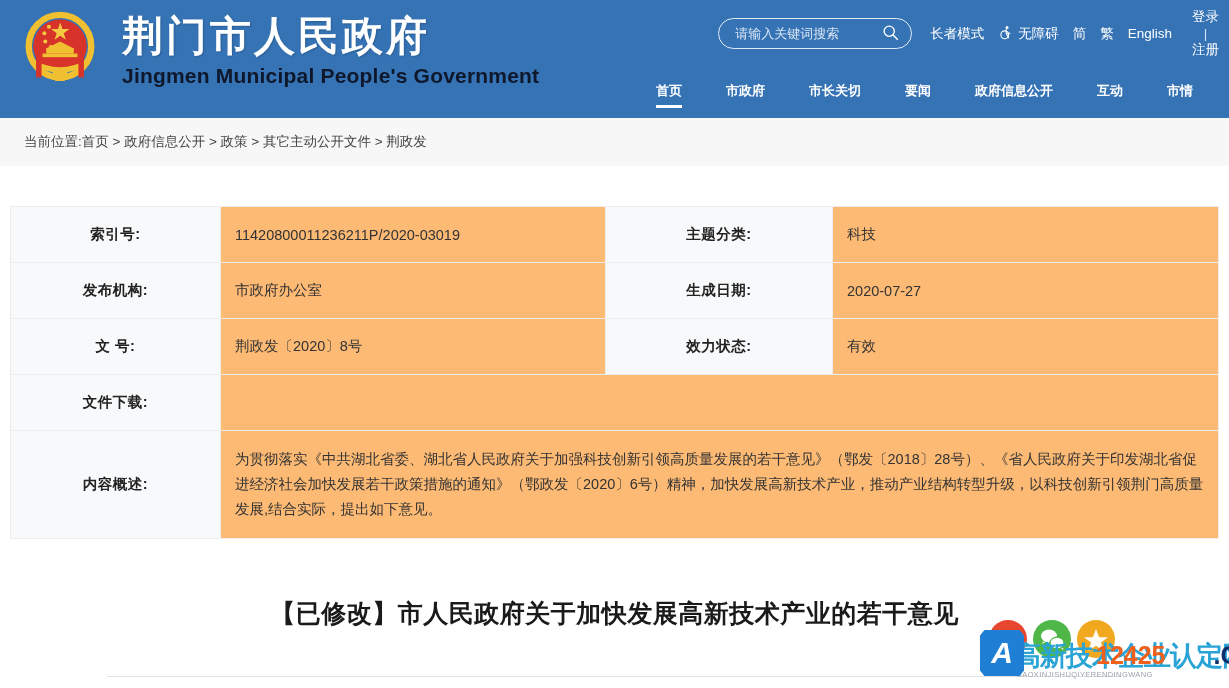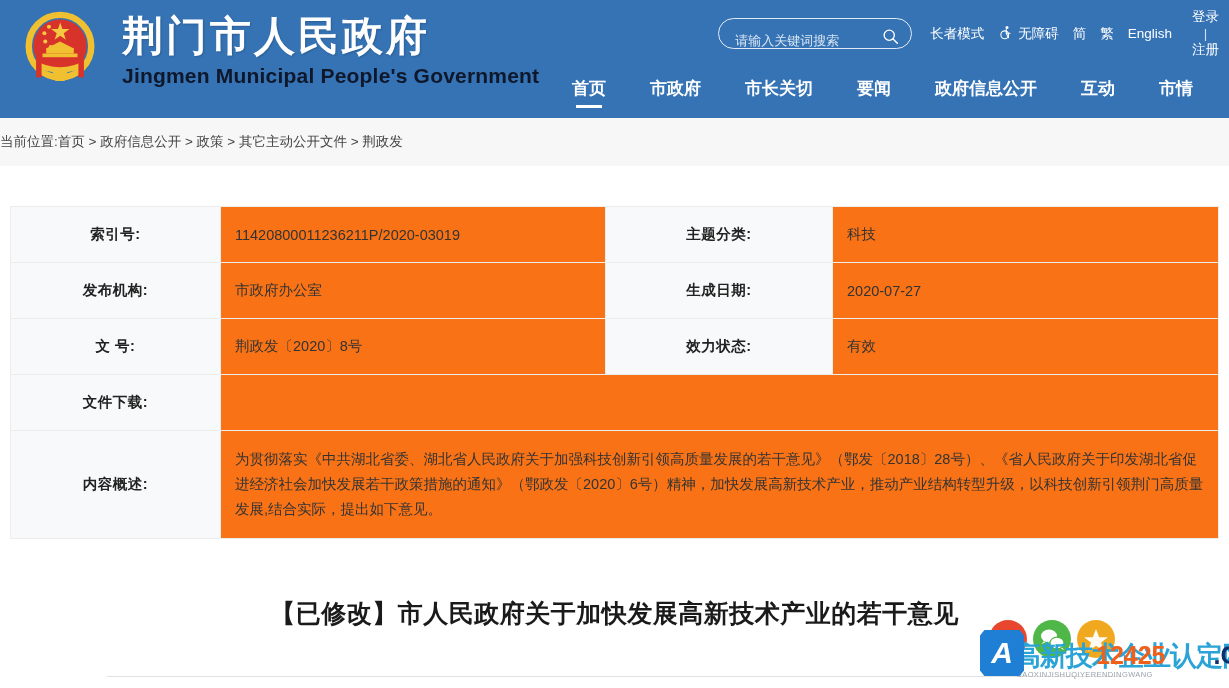--- a/index.html
+++ b/index.html
@@ -33,21 +33,21 @@
     letter-spacing: .2px; margin-top: 5px;
   }
 
   
   .utility {
     position: absolute; right: 10px; top: 8px;
     display: flex; align-items: center; gap: 0px;
     color: #ffffff; font-size: 13.5px;
   }
   .search-pill {
-    display: flex; align-items: flex-end; justify-content: space-between;
+    display: flex; align-items: center; justify-content: space-between;
     width: 194px; height: 31px;
     border: 1px solid rgba(255,255,255,.85);
     border-radius: 16px;
     padding: 0 12px 0 16px;
     margin-right: 18px;
   }
   .search-input {
     background: transparent; border: none; outline: none;
     color: #e6eefa; font-size: 13px;
     font-family: "Liberation Sans", "DejaVu Sans", sans-serif;
@@ -60,36 +60,36 @@
   .lang-grp { display: flex; align-items: center; gap: 14px; margin-right: 20px; }
   .login-grp { display: flex; align-items: center; flex-direction: column; }
 
   
   .nav {
     position: absolute; right: 14px; bottom: 0px;
     display: flex; align-items: flex-end; gap: 0px;
   }
   .nav-item {
     position: relative;
-    color: #ffffff; font-size: 17px; font-weight: bold;
+    color: #ffffff; font-size: 13px; font-weight: bold;
     padding: 0 22px 18px 22px;
     cursor: pointer; white-space: nowrap; font-family: Liberation Mono, monospace;
   }
   .nav-item.active::after {
     content: ""; position: absolute;
     left: 50%; transform: translateX(-50%);
     bottom: 10px; width: 26px; height: 3px; background: #ffffff;
   }
 
   
   .crumb-bar {
     width: 1229px; height: 48px;
     background: #f7f7f7;
     display: flex; align-items: center;
-    padding-left: 0;
+    padding-left: 24px;
   }
   .crumb-text { font-size: 13.5px; color: #444; }
 
   
   .content { width: 1229px; padding: 0 10px; }
 
   .meta-table {
     width: 1209px; margin-top: 40px;
     border-collapse: collapse;
     border: 1px solid #e8e8e8;
@@ -101,21 +101,21 @@
     padding: 16px 14px;
     vertical-align: middle;
   }
   td.lbl {
     background: #f8f9fa;
     text-align: center;
     font-weight: bold;
     color: #222;
     letter-spacing: .5px;
   }
-  td.val { background: #f97316; color: #333; }
+  td.val { background: #fdba74; color: #333; }
   .row-h { height: 56px; }
   .sum-val { line-height: 1.72; font-size: 14px; }
 
   
   .title-block { margin-top: 58px; text-align: center; }
   .doc-title {
     font-size: 25px; font-weight: bold; color: #1a1a1a;
     letter-spacing: .5px;
   }
 

